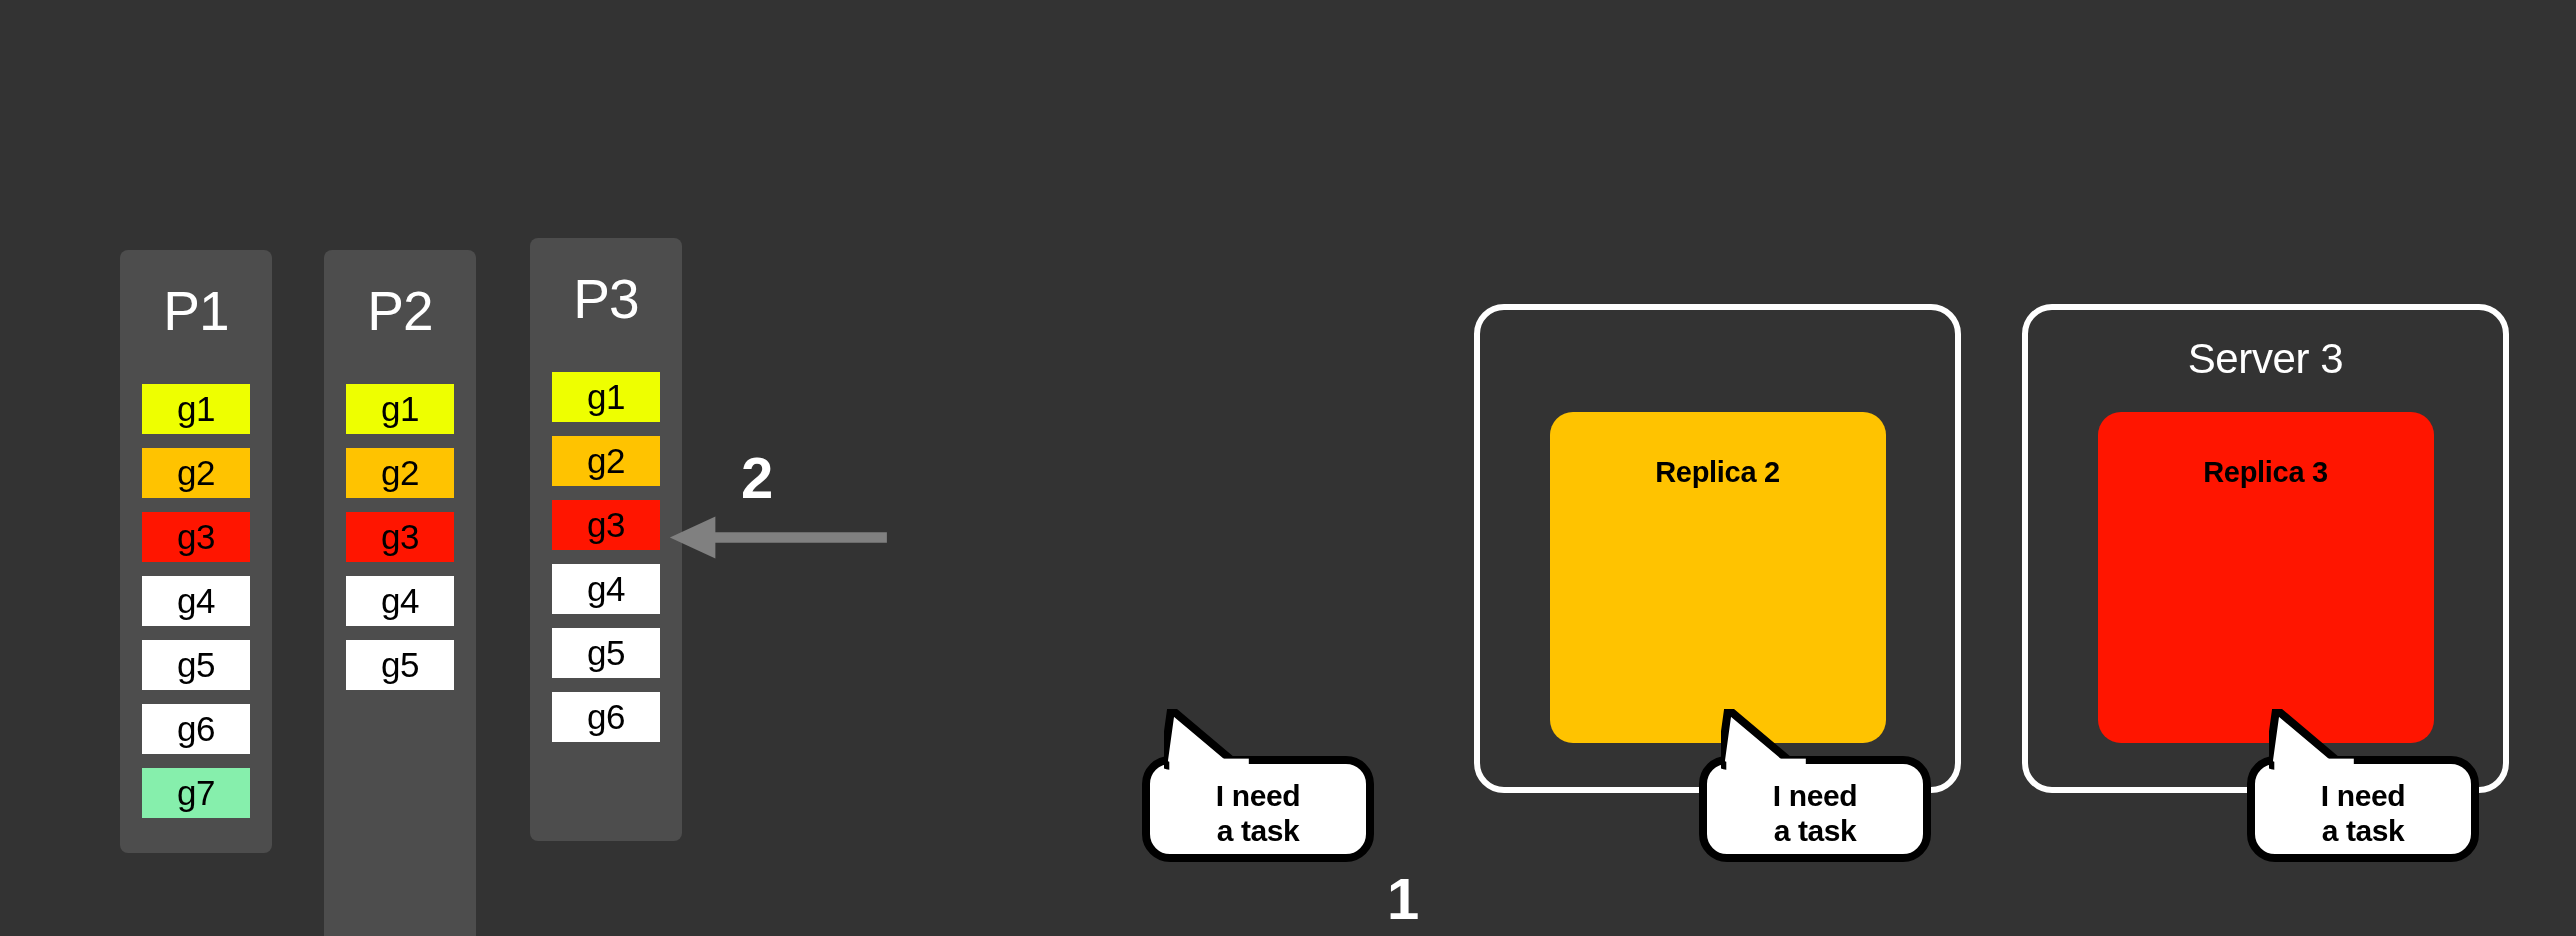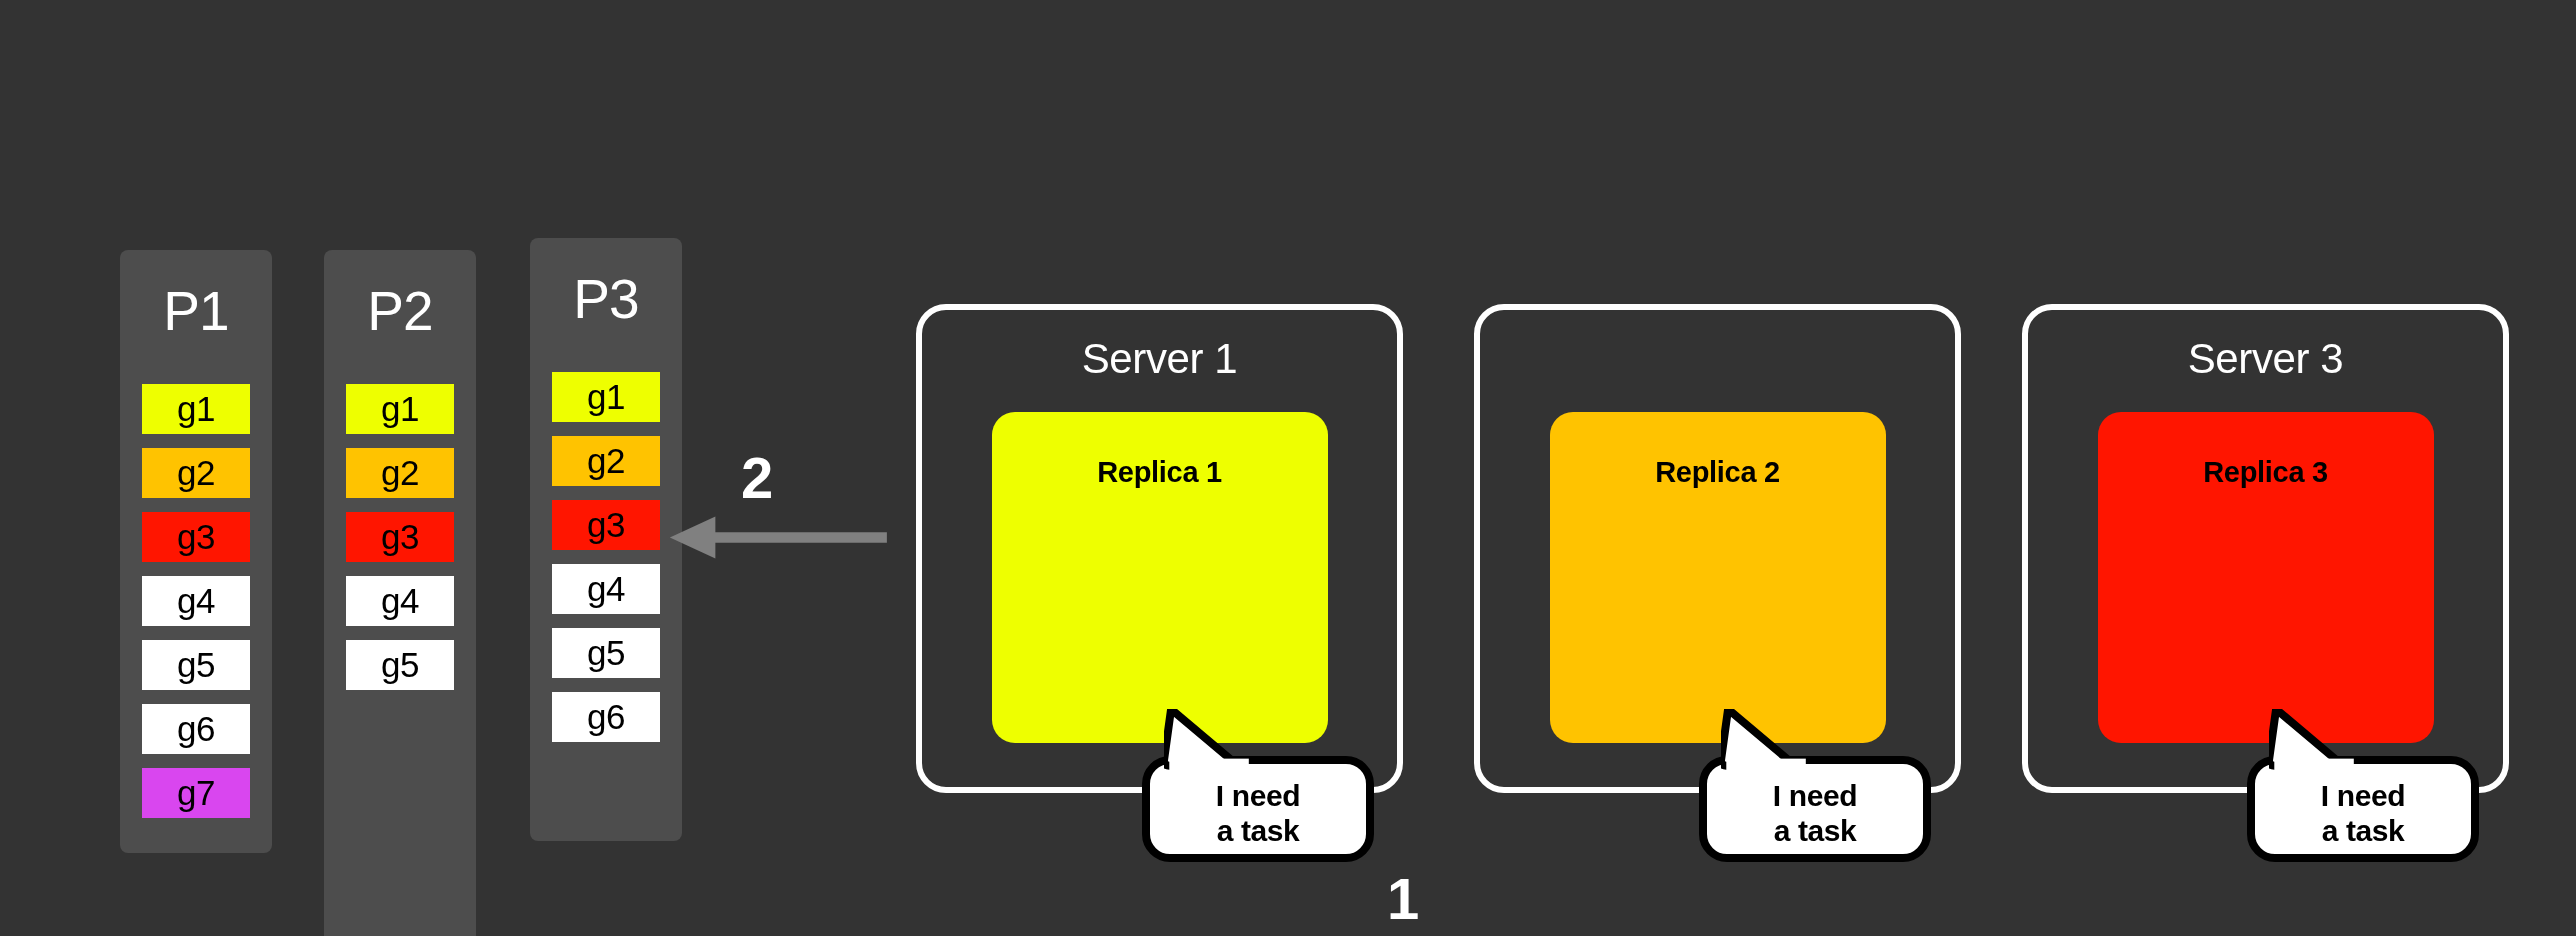--- a/index.html
+++ b/index.html
@@ -155,21 +155,21 @@
 
   <div class="partition" style="left:72px; top:250px; width:152px; height:603px;">
     <div class="partition-title">P1</div>
     <div class="cell-stack">
       <div class="cell" style="width:108px; background:#EEFF00;">g1</div>
       <div class="cell" style="width:108px; background:#FFC300;">g2</div>
       <div class="cell" style="width:108px; background:#FF1500;">g3</div>
       <div class="cell" style="width:108px; background:#FFFFFF;">g4</div>
       <div class="cell" style="width:108px; background:#FFFFFF;">g5</div>
       <div class="cell" style="width:108px; background:#FFFFFF;">g6</div>
-      <div class="cell" style="width:108px; background:#d946ef;">g7</div>
+      <div class="cell" style="width:108px; background:#86efac;">g7</div>
     </div>
   </div>
 
   <div class="partition" style="left:276px; top:250px; width:152px; height:779px;">
     <div class="partition-title">P2</div>
     <div class="cell-stack">
       <div class="cell" style="width:108px; background:#EEFF00;">g1</div>
       <div class="cell" style="width:108px; background:#FFC300;">g2</div>
       <div class="cell" style="width:108px; background:#FF1500;">g3</div>
       <div class="cell" style="width:108px; background:#FFFFFF;">g4</div>
@@ -190,26 +190,20 @@
   </div>
 
   <div class="step-number" style="left:741px; top:449px; font-size:58px;">2</div>
 
   <div class="arrow-wrap" style="left:667px; top:513px; width:221px; height:49px;">
     <svg width="221" height="49" viewBox="0 0 250 56">
       <path d="M 250 22 L 54 22 L 54 4 L 2 28 L 54 52 L 54 34 L 250 34 Z" fill="#808080"></path>
     </svg>
   </div>
 
-  <div class="server-box" style="left:916px; top:304px; width:487px; height:489px;">
-    <div class="server-title">Server 1</div>
-    <div class="replica" style="background:#EEFF00;">
-      <div class="replica-label">Replica 1</div>
-    </div>
-  </div>
   <div class="bubble" style="left:1142px; top:756px;">
     <svg class="bubble-tail" viewBox="0 0 120 80">
       <path d="M 8 0 L 84 64 L 6 64 Q 0 64 0 58 Z" fill="#FFFFFF" stroke="#000000" stroke-width="9" stroke-linejoin="round"></path>
       <rect x="6" y="56" width="90" height="22" fill="#FFFFFF"></rect>
     </svg>
     <div class="bubble-text">I need
 a task</div>
   </div>
 
   <div class="server-box" style="left:1474px; top:304px; width:487px; height:489px;">

